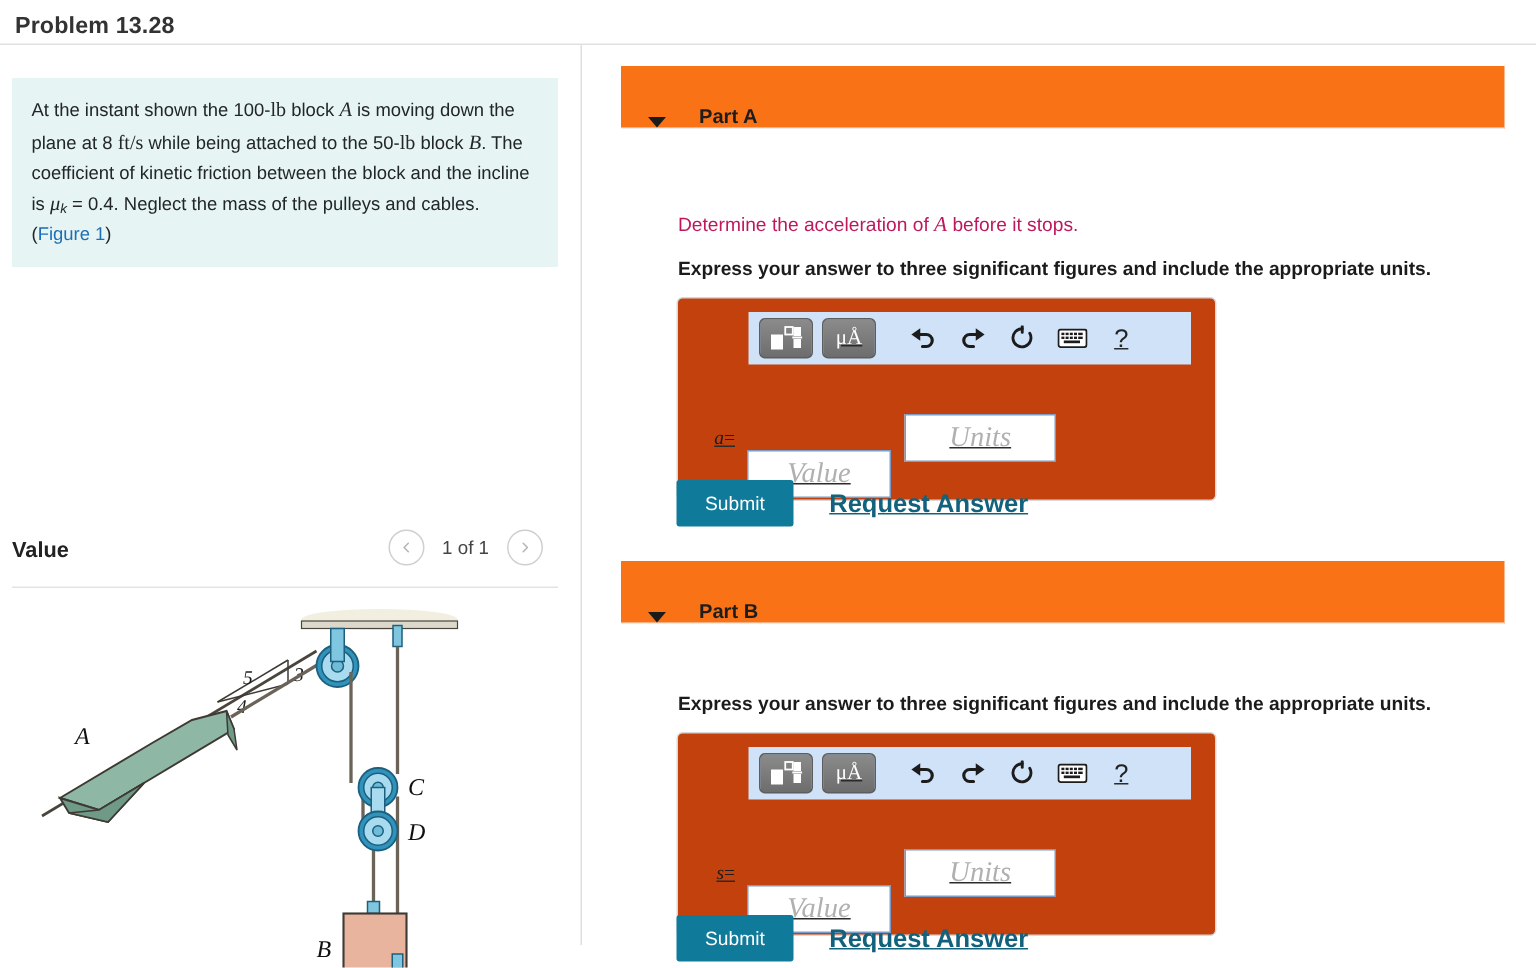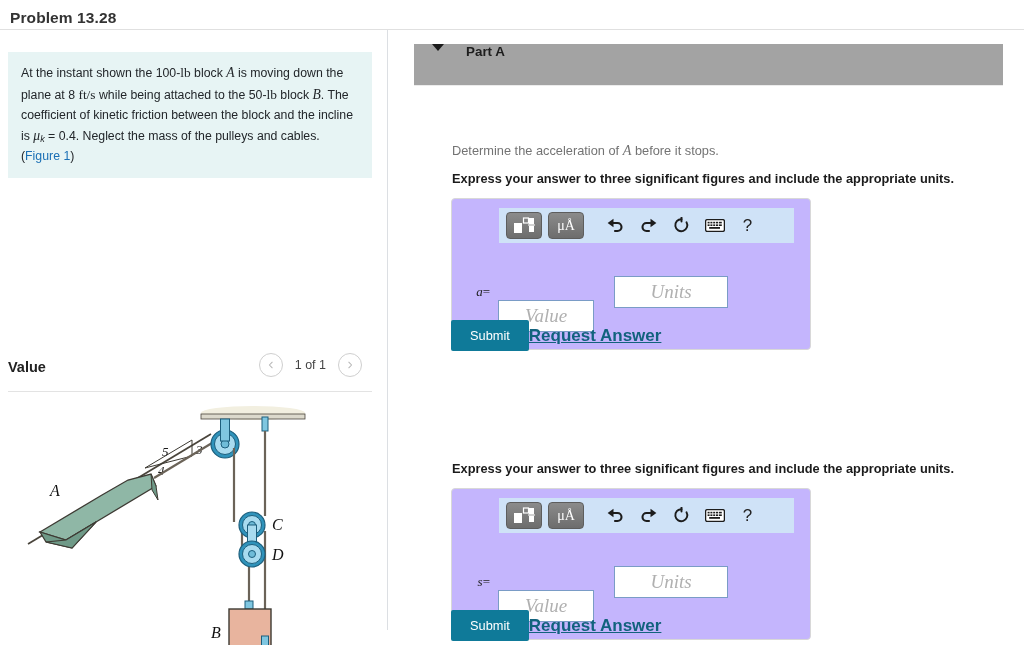--- a/index.html
+++ b/index.html
@@ -114,63 +114,64 @@
     left: 6px; top: 368px;
     width: 378px; height: 278px;
   }
 
   
   .part-header {
     position: absolute;
     left: 25px;
     width: 589px;
     height: 42px;
-    background: #a3a3a3;
+    background: #f97316;
     border-bottom: 1px solid #ececec;
     display: flex;
-    align-items: flex-start;
+    align-items: flex-end;
   }
   .caret {
     margin-left: 18px;
     margin-right: 22px;
     width: 0; height: 0;
     border-left: 6px solid transparent;
     border-right: 6px solid transparent;
     border-top: 7px solid #1b1b1b;
     cursor: pointer;
   }
   .part-label {
     font-size: 13.4px;
     font-weight: bold;
     color: #1d1d1d;
   }
   .prompt {
     position: absolute;
     left: 63px;
     font-size: 12.8px;
-    color: #737373;
+    color: #be185d;
   }
   .prompt i { font-family: "Liberation Serif", serif; font-style: italic; font-size: 14.2px; }
   .instruction {
     position: absolute;
     left: 63px;
     font-size: 12.8px;
     font-weight: bold;
     color: #1b1b1b;
   }
 
   
   .answer-box {
     position: absolute;
     left: 62px;
     width: 360px;
     border: 1px solid #d8d8d8;
     border-radius: 4px;
-    background: #c4b5fd;
-    padding: 9px 10px 17px 10px;
+    background: #c2410c;
+    padding: 9px 10px 1px 10px;
+    text-decoration: underline;
   }
   .mathtoolbar {
     margin-left: 37px;
     width: 295px;
     height: 35px;
     background: #cfe2f7;
     display: flex;
     align-items: center;
     padding-left: 7px;
     gap: 6px;
@@ -220,27 +221,28 @@
     display: flex;
     align-items: center;
     justify-content: center;
     font-family: "Liberation Serif", serif;
     font-style: italic;
     font-size: 19px;
     color: #b0b0b0;
     cursor: text;
   }
   .field.value { width: 96px; margin-top: 48px; }
-  .field.units { width: 114px; margin-left: 20px; }
+  .field.units { width: 101px; margin-left: 9px; }
 
   .action-row {
     position: absolute;
     left: 62px;
     display: flex;
     align-items: center;
+    gap: 24px;
   }
   .submit-btn {
     background: #0f7a99;
     color: #fff;
     border: none;
     font-size: 12.8px;
     font-family: "Liberation Sans", sans-serif;
     padding: 8px 19px;
     border-radius: 2px;
     cursor: pointer;
@@ -450,20 +452,24 @@
         <div class="field value">Value</div>
         <div class="field units">Units</div>
       </div>
     </div>
 
     <div class="action-row" style="top:290px;">
       <button class="submit-btn">Submit</button>
       <span class="req-link">Request Answer</span>
     </div>
 
+    <div class="part-header" style="top:344px;">
+      <div class="caret"></div>
+      <div class="part-label">Part B</div>
+    </div>
 
 
     <div class="instruction" style="top:431px;">Express your answer to three significant figures and include the appropriate units.</div>
 
     <div class="answer-box" style="top:458px;">
       <div class="mathtoolbar">
         <div class="tb-btn">
           <svg width="22" height="18" viewBox="0 0 22 18">
             <rect x="1" y="6" width="8" height="10" fill="#fff"></rect>
             <rect x="10.5" y="1" width="5" height="5" fill="none" stroke="#fff" stroke-width="1.2"></rect>

